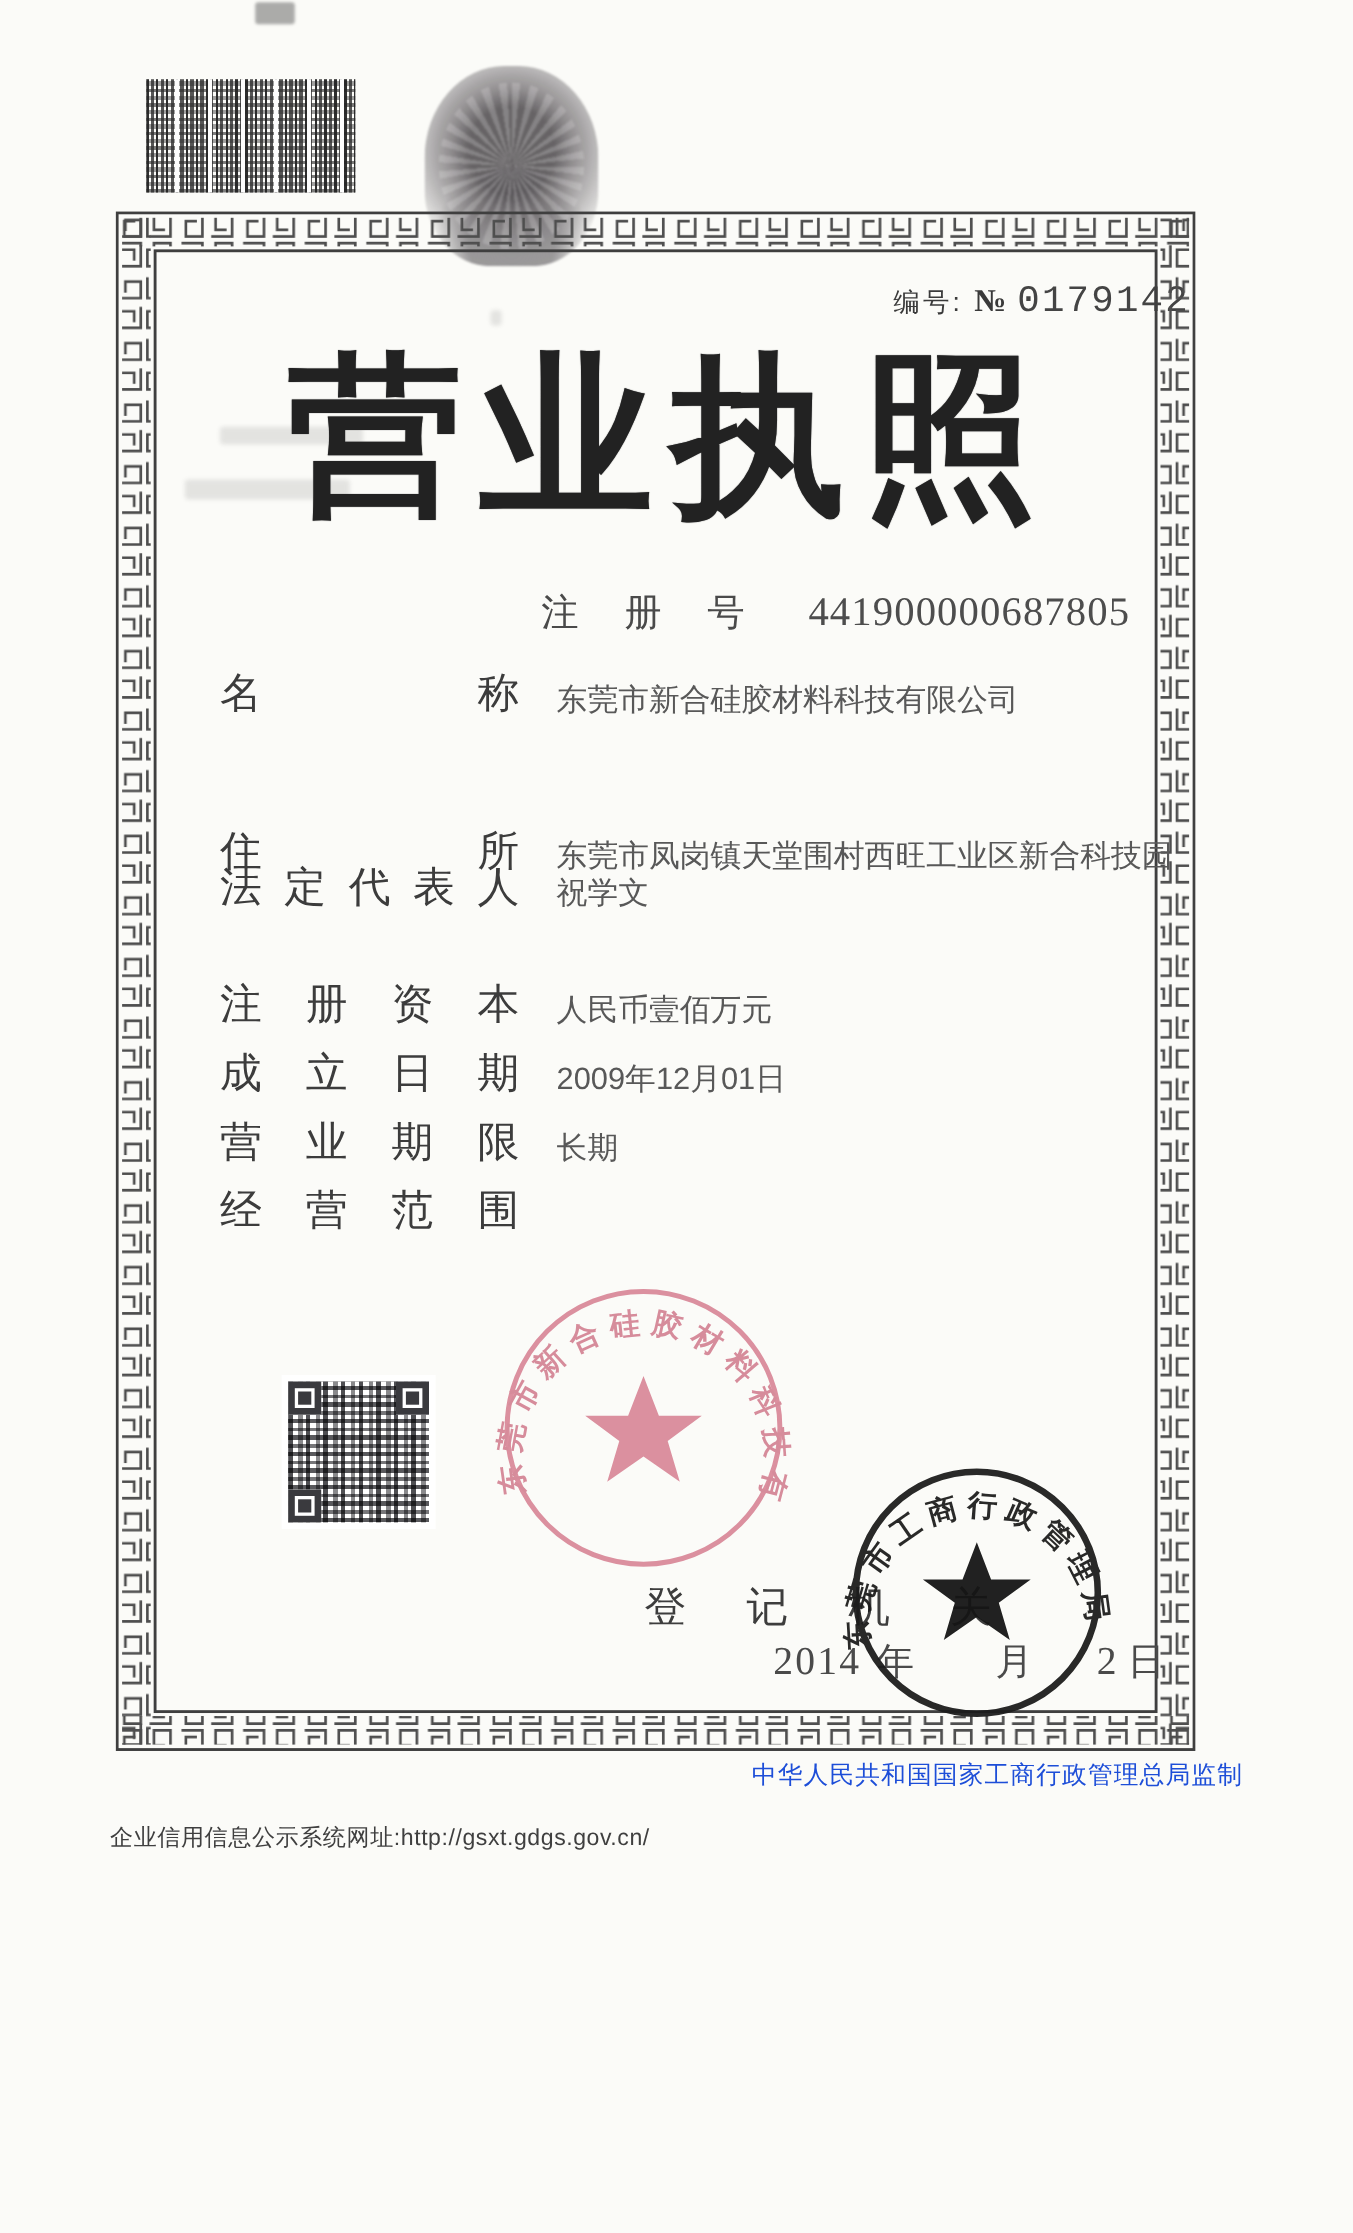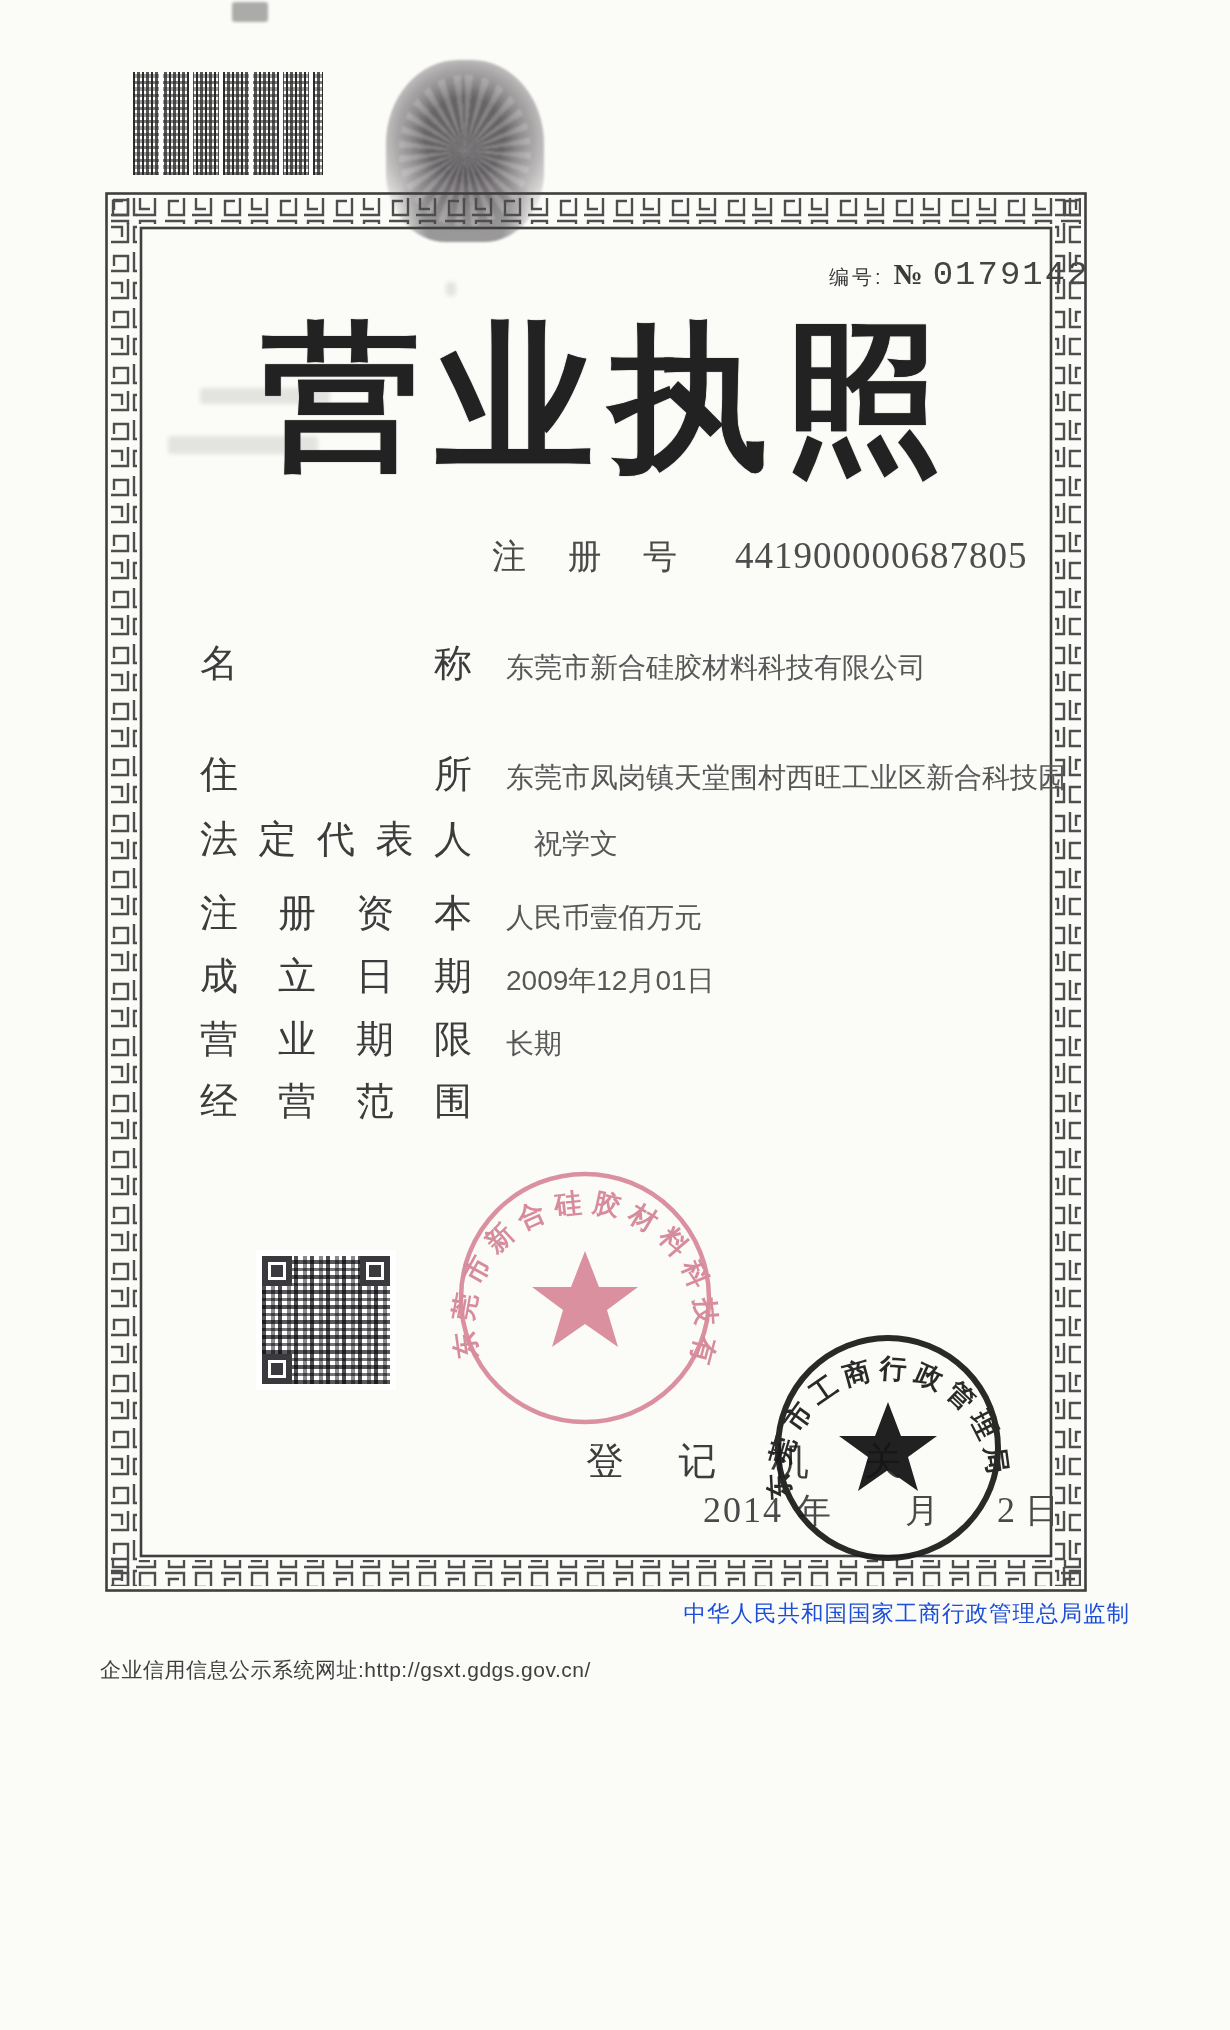--- a/index.html
+++ b/index.html
@@ -27,21 +27,21 @@
       radial-gradient(circle at 50% 42%,rgba(70,66,70,.85) 0 30%,rgba(95,90,94,.7) 42%,rgba(120,116,120,.5) 58%,rgba(150,148,150,.25) 72%,transparent 80%),
       radial-gradient(circle at 50% 88%,rgba(85,82,86,.6) 0 22%,transparent 40%);
     border-radius:46% 46% 38% 38%;
     filter:blur(1.2px) contrast(.9);
   }
   .emblem-texture{position:absolute;inset:8%;border-radius:50%;
     background:repeating-conic-gradient(rgba(255,255,255,.22) 0 6deg,transparent 6deg 13deg);
     mix-blend-mode:screen;}
   
   .serial{position:absolute;left:812px;top:256px;display:flex;align-items:baseline;gap:10px;color:#3a3a3a;}
-  .serial .lab{font-size:20px;letter-spacing:3px;margin-left:17px;}
+  .serial .lab{font-size:24px;letter-spacing:3px;}
   .serial .nomark{font-family:"Liberation Serif",serif;font-weight:bold;font-size:29px;}
   .serial .num{font-family:"Liberation Mono",monospace;font-size:34px;letter-spacing:2px;color:#444;}
   
   .frame{position:absolute;left:105px;top:192px;width:982px;height:1400px;}
   
   .title{
     position:absolute;left:262px;top:302px;width:680px;height:190px;
     display:flex;justify-content:space-between;align-items:center;
     font-size:158px;font-weight:900;color:#262626;line-height:1;
     text-shadow:0 0 1px #555;filter:contrast(1.05);
@@ -137,29 +137,29 @@
     <span>业</span>
     <span>执</span>
     <span>照</span>
   </div>
 
   <div class="regline">
     <span class="rlab">注 册 号</span>
     <span class="rnum">441900000687805</span>
   </div>
 
-  <div class="row" style="top:610px;margin-top:32px;">
+  <div class="row" style="top:610px;">
     <div class="flabel">名称</div>
     <div class="fvalue">东莞市新合硅胶材料科技有限公司</div>
   </div>
   <div class="row" style="top:752px;align-items:flex-end;">
     <div class="flabel">住所</div>
     <div class="fvalue">东莞市凤岗镇天堂围村西旺工业区新合科技园</div>
   </div>
-  <div class="row" style="top:818px;gap:28px;">
+  <div class="row" style="top:786px;">
     <div class="flabel">法定代表人</div>
     <div class="fvalue">祝学文</div>
   </div>
   <div class="row" style="top:892px;">
     <div class="flabel">注册资本</div>
     <div class="fvalue">人民币壹佰万元</div>
   </div>
   <div class="row" style="top:955px;">
     <div class="flabel">成立日期</div>
     <div class="fvalue">2009年12月01日</div>

